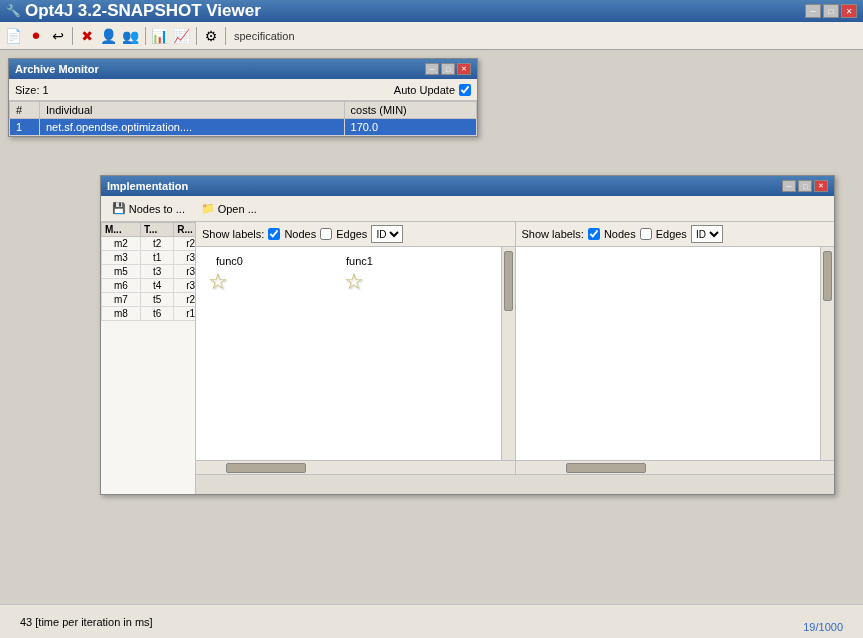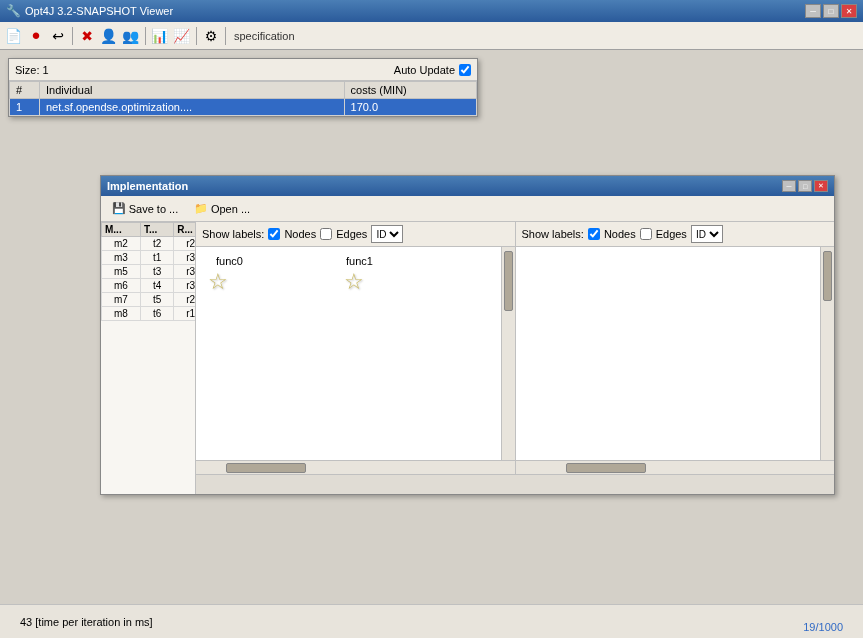--- a/index.html
+++ b/index.html
@@ -17,21 +17,21 @@
     .title-bar {
       background: linear-gradient(to bottom, #4a7eb5, #2a5a9a);
       color: white;
       padding: 3px 6px;
       display: flex;
       align-items: center;
       justify-content: space-between;
       height: 22px;
     }
     .title-bar-left { display: flex; align-items: center; gap: 4px; }
-    .title-bar-title { font-size: 11px; font-weight: normal; }
+    .title-bar-title { font-size: 17px; font-weight: bold; }
     .title-bar-buttons { display: flex; gap: 2px; }
     .title-btn {
       width: 16px; height: 14px;
       background: #c0c0c0;
       border: 1px solid #888;
       font-size: 8px;
       cursor: pointer;
       display: flex; align-items: center; justify-content: center;
     }
     .title-btn.close { background: #d94040; color: white; }
@@ -337,20 +337,28 @@
   <div class="toolbar-separator"></div>
   <div class="toolbar-icon">📊</div>
   <div class="toolbar-icon">📈</div>
   <div class="toolbar-separator"></div>
   <div class="toolbar-icon">⚙</div>
   <div class="toolbar-separator"></div>
   <span class="toolbar-text">specification</span>
 </div>
 
 <div class="archive-monitor">
+  <div class="window-titlebar">
+    <span class="window-titlebar-title">Archive Monitor</span>
+    <div class="window-titlebar-btns">
+      <div class="win-btn">─</div>
+      <div class="win-btn">□</div>
+      <div class="win-btn close">✕</div>
+    </div>
+  </div>
   <div class="archive-toolbar">
     <span class="archive-size">Size: 1</span>
     <div class="auto-update">
       <span>Auto Update</span>
       <input type="checkbox" checked="" style="">
     </div>
   </div>
   <table class="archive-table">
     <thead>
       <tr>
@@ -374,21 +382,21 @@
     <span class="window-titlebar-title">Implementation</span>
     <div class="window-titlebar-btns">
       <div class="win-btn">─</div>
       <div class="win-btn">□</div>
       <div class="win-btn close">✕</div>
     </div>
   </div>
   <div class="impl-toolbar">
     <div class="impl-toolbar-btn">
       <span>💾</span>
-      <span>Save to ...</span>
+      <span>Nodes to ...</span>
     </div>
     <div class="impl-toolbar-btn">
       <span>📁</span>
       <span>Open ...</span>
     </div>
   </div>
 
   <div class="impl-body">
 
     <div class="modules-panel">

